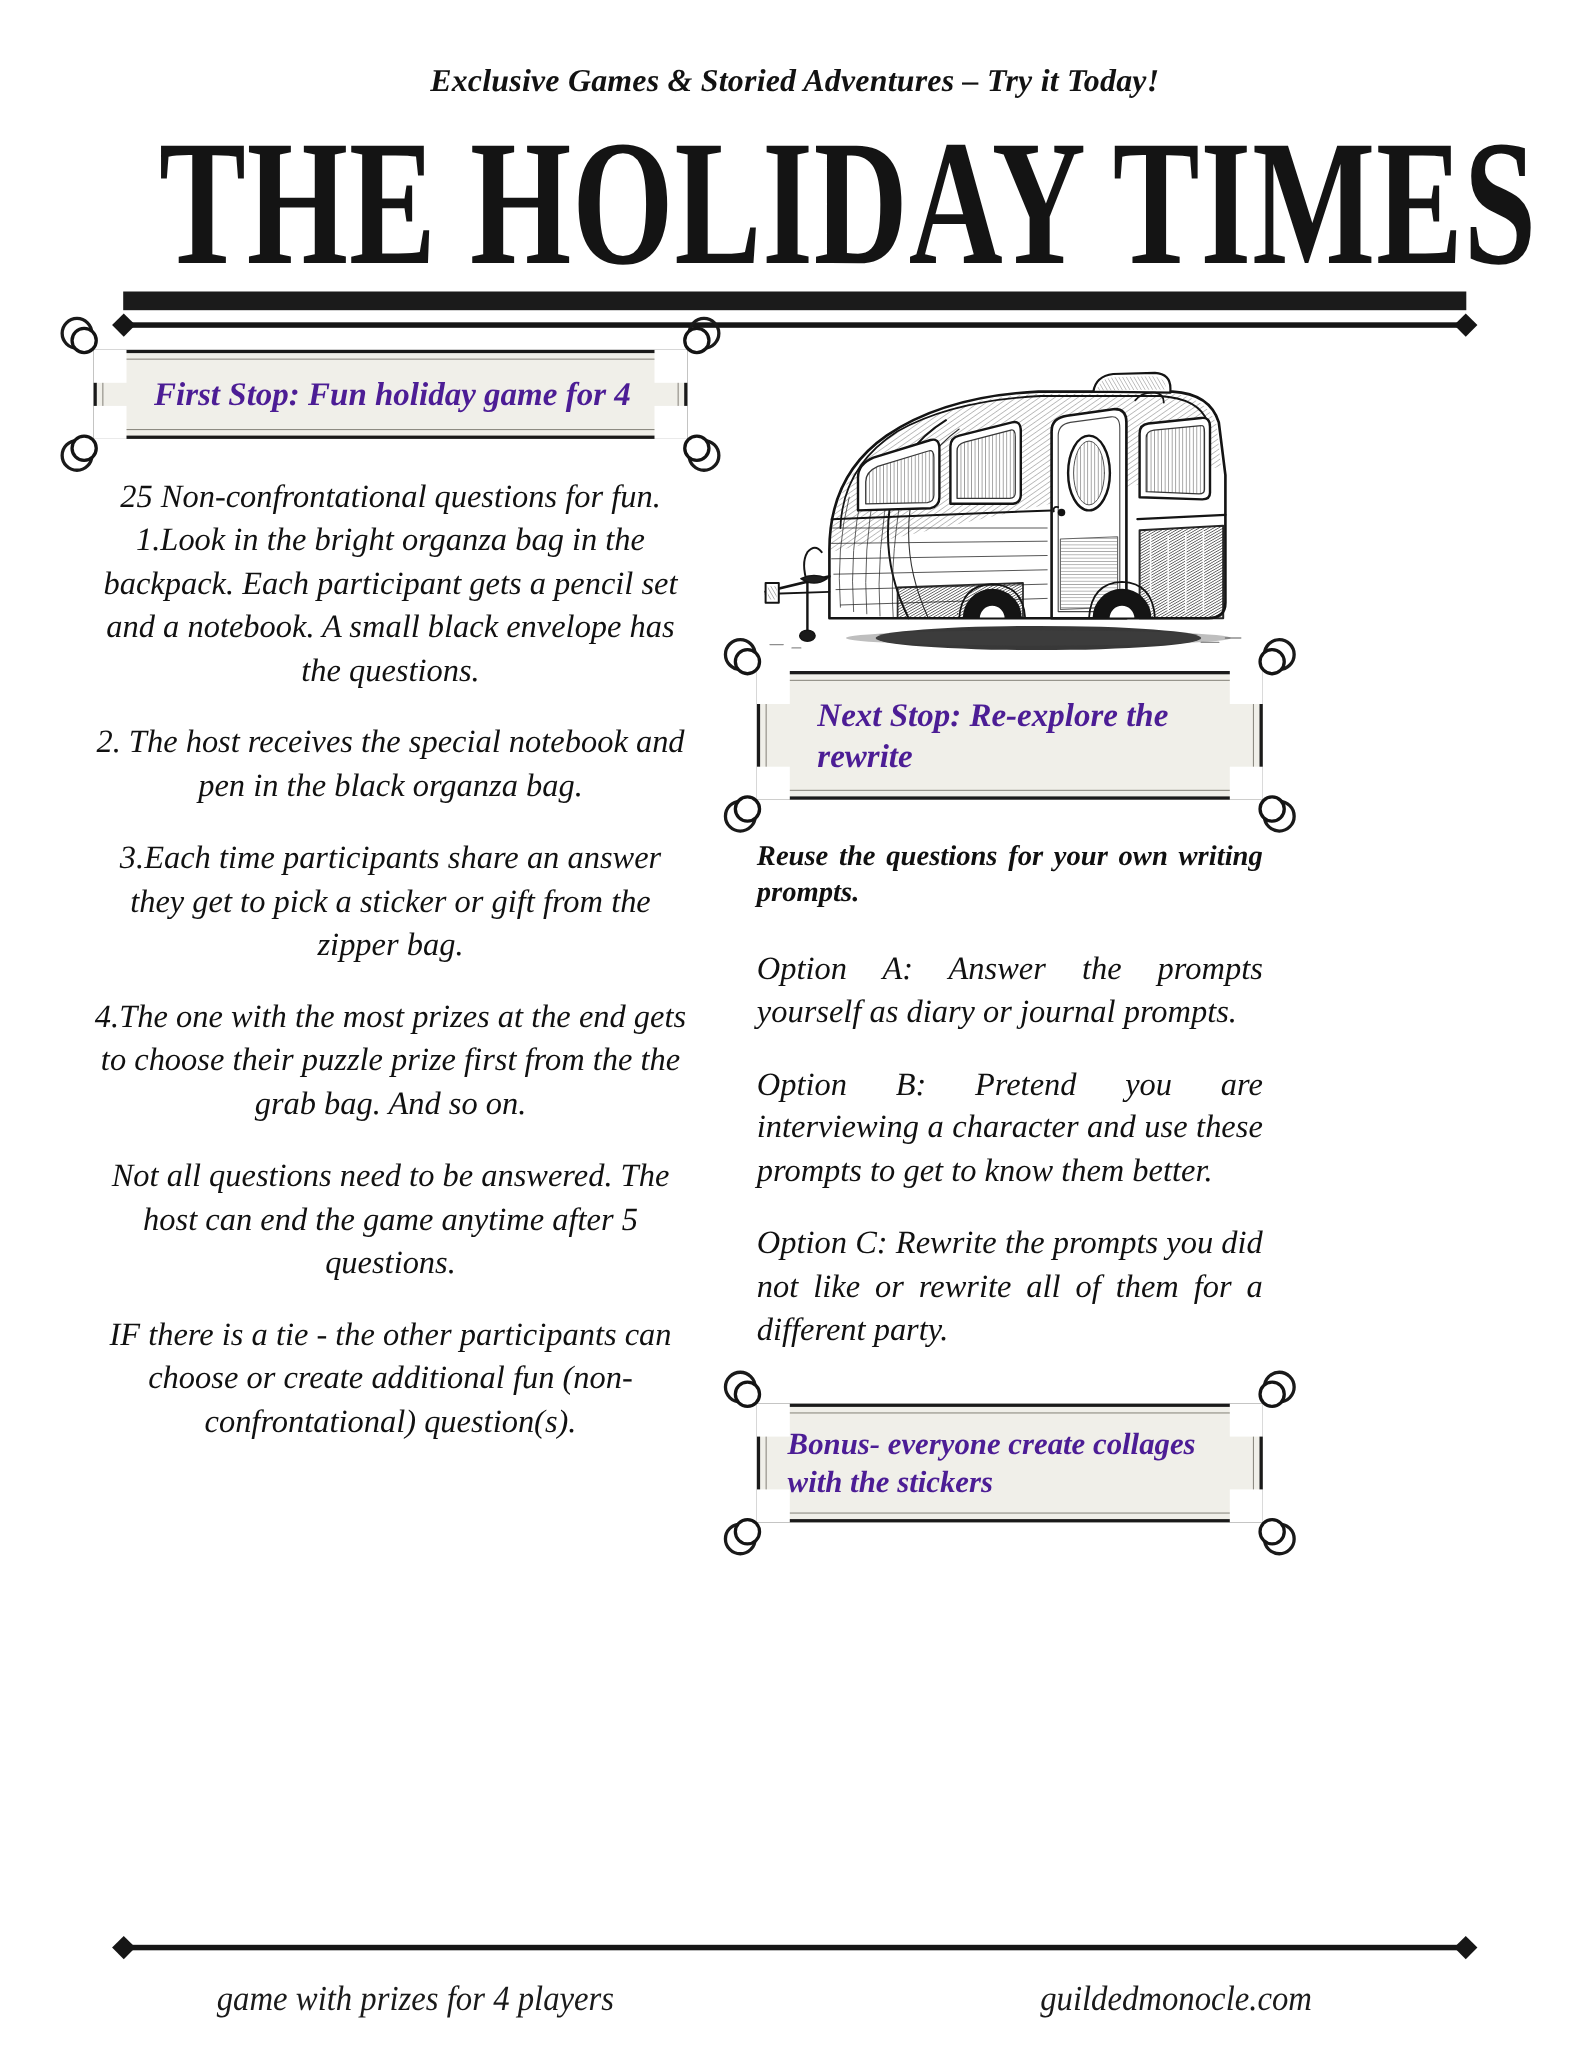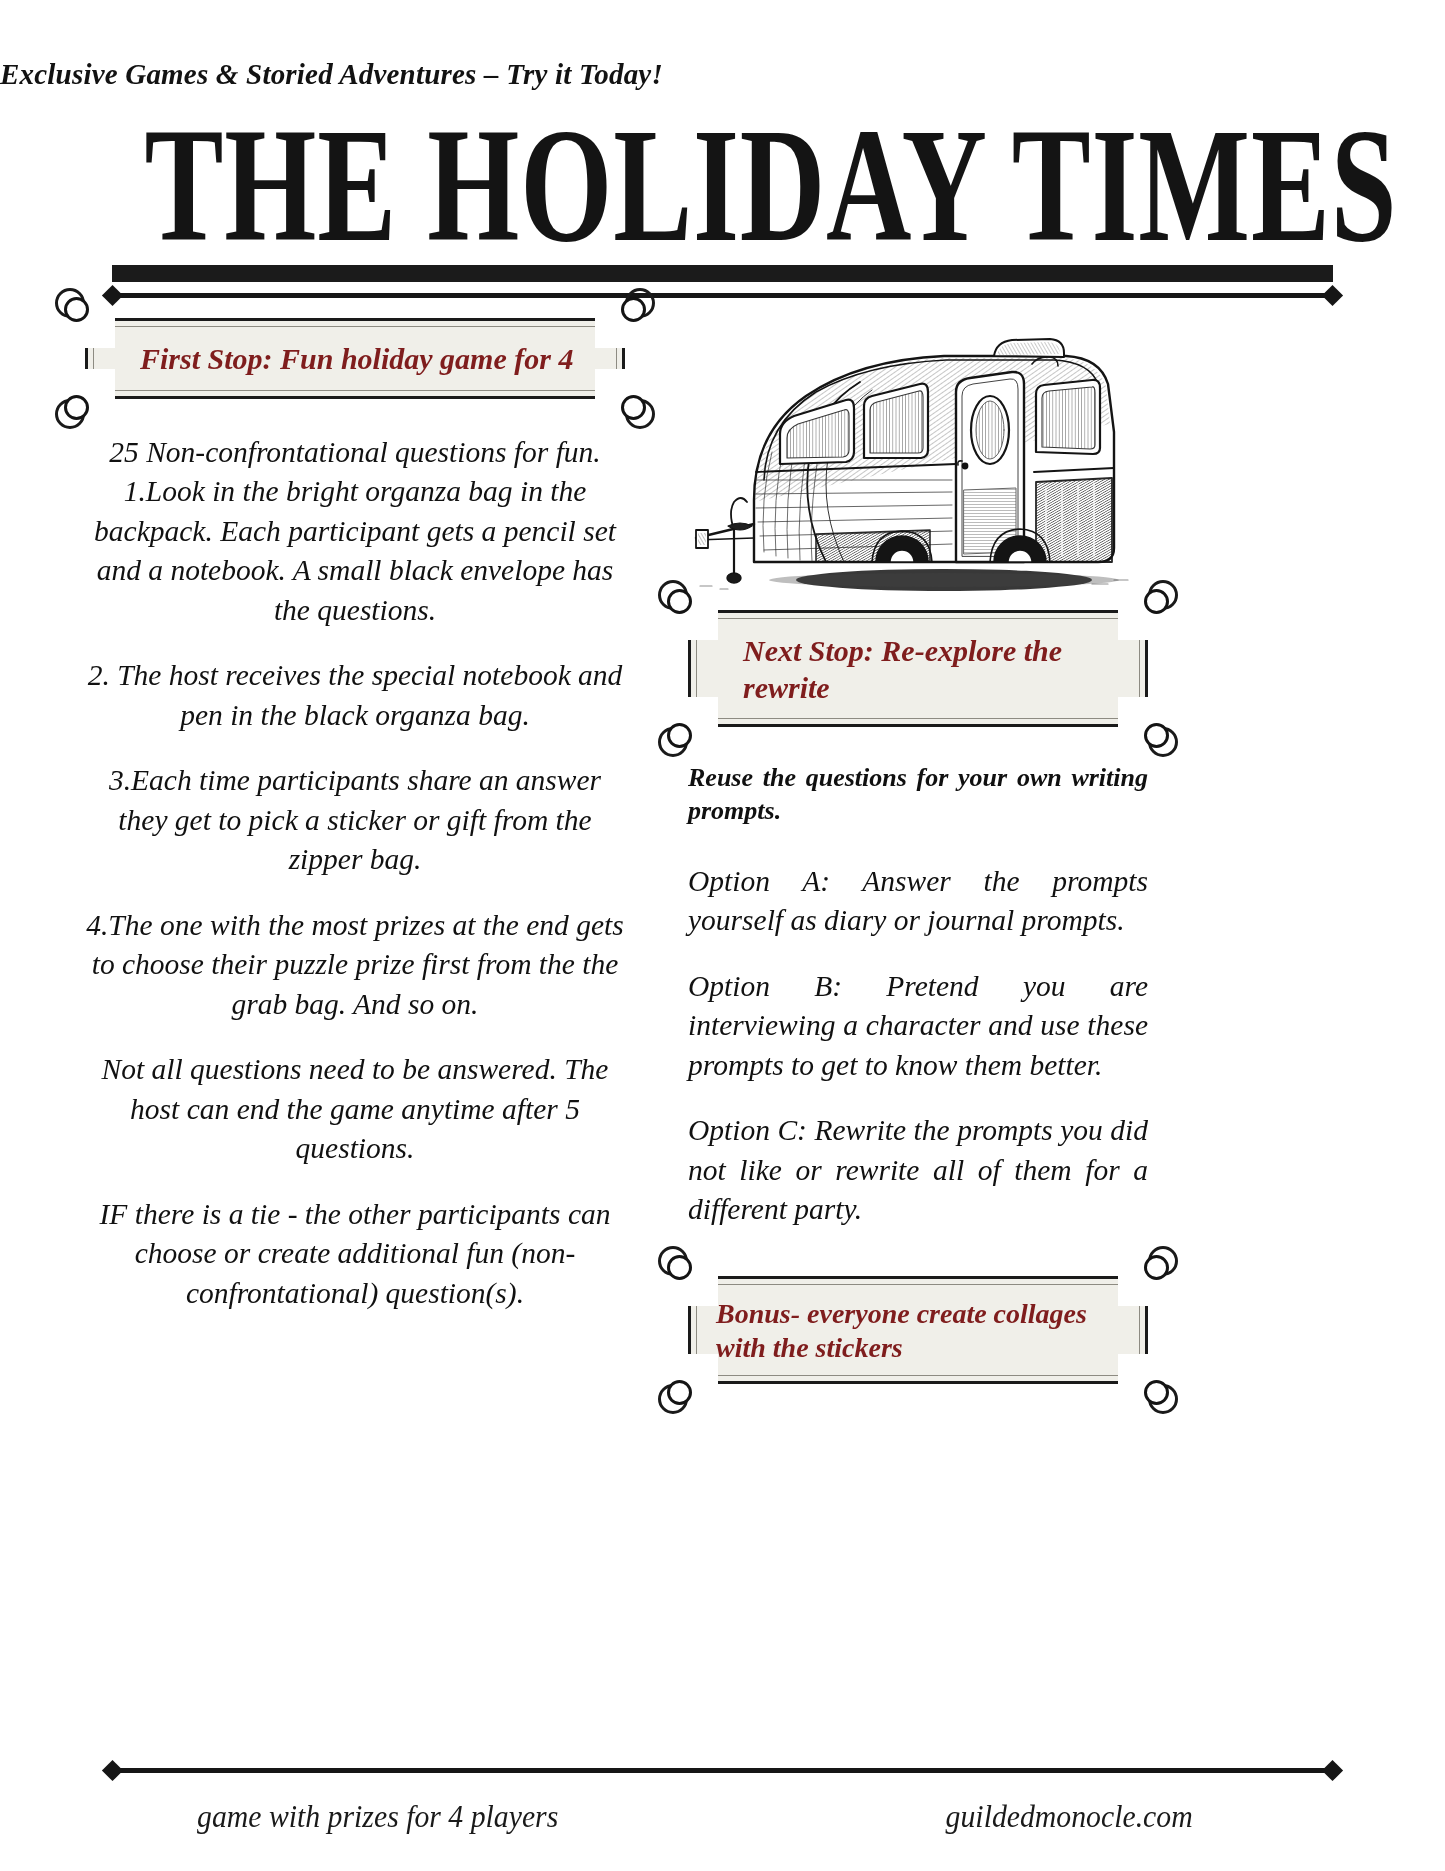--- a/index.html
+++ b/index.html
@@ -22,21 +22,21 @@
     background: #ffffff;
     overflow: hidden;
   }
 
   
   .tagline {
     position: absolute;
     left: 0;
     right: 0;
     top: 58px;
-    text-align: left;
+    text-align: center;
     font-style: italic;
     font-weight: bold;
     font-size: 29px;
     letter-spacing: 0.2px;
     color: #121212;
   }
 
   .masthead-title {
     position: absolute;
     left: 0;
@@ -155,21 +155,21 @@
   .corner-dot.tl { left: -24px; top: -24px; }
   .corner-dot.tr { right: -24px; top: -24px; }
   .corner-dot.bl { left: -24px; bottom: -24px; }
   .corner-dot.br { right: -24px; bottom: -24px; }
 
   .plaque-text {
     font-style: italic;
     font-weight: bold;
     font-size: 30px;
     line-height: 1.22;
-    color: #7f1d1d;
+    color: #4c1d95;
     position: relative;
     z-index: 2;
   }
   .plaque.bonus .plaque-text { font-size: 28px; }
   .plaque.bonus { padding: 18px 24px 16px 25px; }
 
   
   .body-copy {
     font-style: italic;
     font-size: 29.5px;

